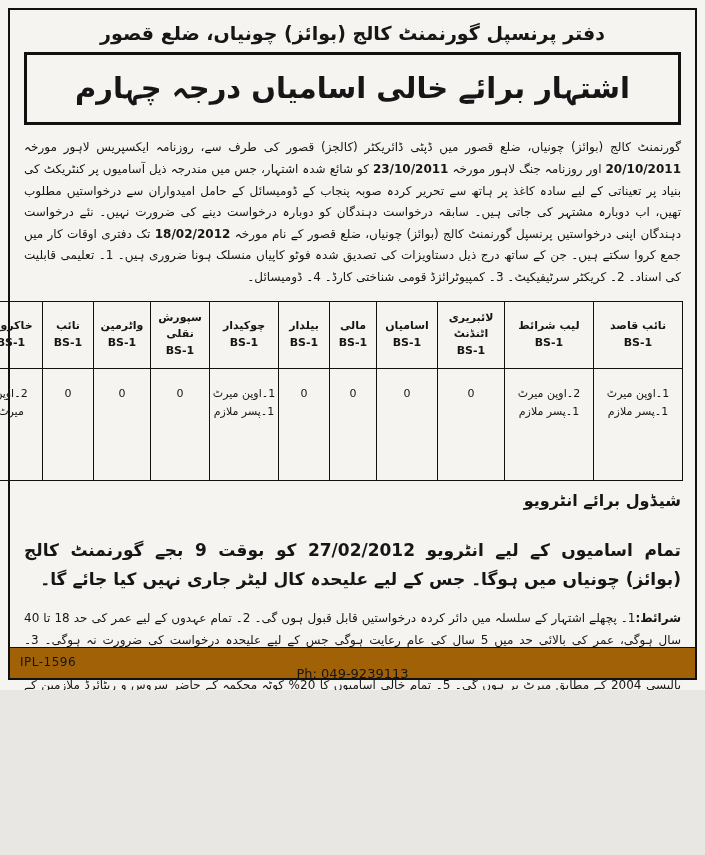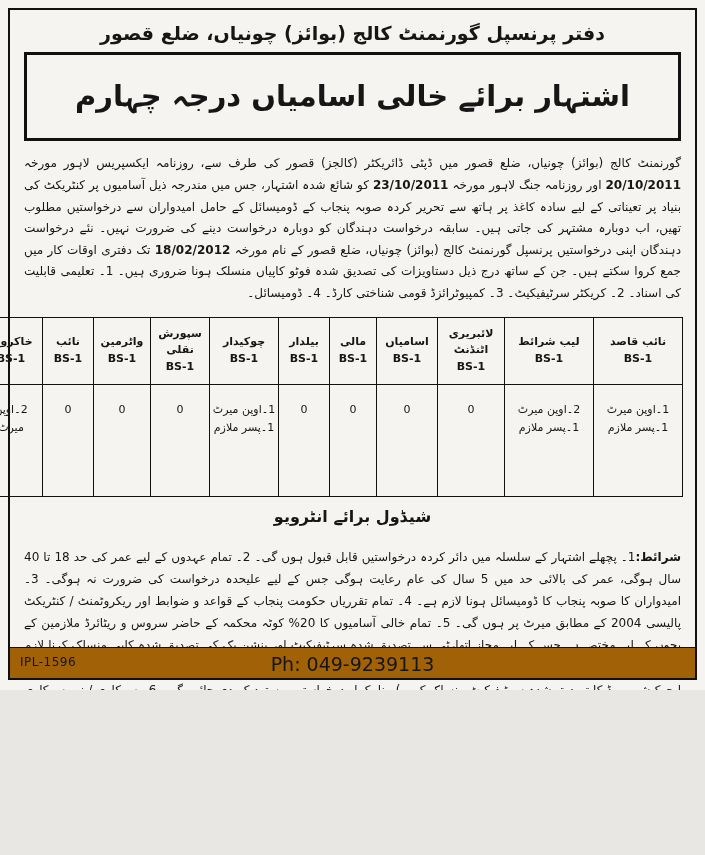--- a/index.html
+++ b/index.html
@@ -14,21 +14,21 @@
   }
   .office-line{
     text-align:center;font-size:19px;font-weight:bold;
     margin:4px 0 8px 0;letter-spacing:0;
   }
   .title-box{
     border:3px solid #111;margin:2px 2px 12px 2px;padding:9px 6px;
     text-align:center;
   }
   .title-box h1{
-    margin:16px;font-size:29px;font-weight:bold;line-height:1.15;
+    margin:8px;font-size:29px;font-weight:bold;line-height:1.15;
   }
   .intro{
     margin:4px 2px 12px 2px;font-size:12px;line-height:1.8;
     text-align:justify;text-justify:inter-word;
   }
   .intro b, .interview b{font-weight:bold;}
   table.vacancy-table{
     width:100%;border-collapse:collapse;table-layout:fixed;
     margin:6px 0 10px 0;
   }
@@ -48,41 +48,41 @@
   .vacancy-table th:nth-child(4), .vacancy-table td:nth-child(4){width:56px;}
   .vacancy-table th:nth-child(5), .vacancy-table td:nth-child(5){width:42px;}
   .vacancy-table th:nth-child(6), .vacancy-table td:nth-child(6){width:46px;}
   .vacancy-table th:nth-child(7), .vacancy-table td:nth-child(7){width:64px;}
   .vacancy-table th:nth-child(8), .vacancy-table td:nth-child(8){width:54px;}
   .vacancy-table th:nth-child(9), .vacancy-table td:nth-child(9){width:52px;}
   .vacancy-table th:nth-child(10), .vacancy-table td:nth-child(10){width:46px;}
   .vacancy-table th:nth-child(11), .vacancy-table td:nth-child(11){width:58px;}
   .vacancy-table th:nth-child(12), .vacancy-table td:nth-child(12){width:44px;}
   .schedule-heading{
-    font-size:16px;font-weight:bold;text-align:center;margin:6px 2px 20px 2px;
+    font-size:16px;font-weight:bold;text-align:right;margin:6px 2px 26px 2px;
   }
   .interview{
     font-size:17px;font-weight:bold;line-height:1.75;
     text-align:justify;margin:0 2px 12px 2px;
   }
   .conditions{
     font-size:12px;line-height:1.85;text-align:justify;
     margin:0 2px 14px 2px;
   }
   .conditions b{font-weight:bold;}
   .footer-row{
     position:absolute;left:0;right:0;bottom:0;height:30px;
     border-top:1.6px solid #111;direction:ltr;background:#a16207;
   }
   .ad-code{
     position:absolute;left:10px;top:7px;font-size:12px;letter-spacing:0.5px;
   }
   .phone{
-    position:absolute;left:50%;top:5px;transform:translateX(-50%);
-    font-size:19px;
+    position:absolute;left:50%;top:18px;transform:translateX(-50%);
+    font-size:13px;
   }
 </style>
 </head>
 <body>
 
 <div class="page">
   <div class="frame">
 
     <div class="office-line">دفتر پرنسپل گورنمنٹ کالج (بوائز) چونیاں، ضلع قصور</div>
 
@@ -178,20 +178,21 @@
             </td>
             <td>
               <div>2۔اوپن میرٹ</div>
             </td>
           </tr>
       </tbody>
     </table>
 
     <div class="schedule-heading">شیڈول برائے انٹرویو</div>
 
+    <p class="interview"><span>تمام اسامیوں کے لیے انٹرویو </span><b>27/02/2012</b><span> کو بوقت </span><b>9</b><span> بجے گورنمنٹ کالج (بوائز) چونیاں میں ہوگا۔ جس کے لیے علیحدہ کال لیٹر جاری نہیں کیا جائے گا۔</span></p>
 
     <p class="conditions"><b>شرائط:</b><span>1۔ پچھلے اشتہار کے سلسلہ میں دائر کردہ درخواستیں قابل قبول ہوں گی۔ 2۔ تمام عہدوں کے لیے عمر کی حد 18 تا 40 سال ہوگی، عمر کی بالائی حد میں 5 سال کی عام رعایت ہوگی جس کے لیے علیحدہ درخواست کی ضرورت نہ ہوگی۔ 3۔ امیدواران کا صوبہ پنجاب کا ڈومیسائل ہونا لازم ہے۔ 4۔ تمام تقرریاں حکومت پنجاب کے قواعد و ضوابط اور ریکروٹمنٹ / کنٹریکٹ پالیسی 2004 کے مطابق میرٹ پر ہوں گی۔ 5۔ تمام خالی آسامیوں کا 20% کوٹہ محکمہ کے حاضر سروس و ریٹائرڈ ملازمین کے بچوں کے لیے مختص ہے جس کے لیے مجاز اتھارٹی سے تصدیق شدہ سرٹیفیکیٹ اور پنشن بک کی تصدیق شدہ کاپی منسلک کرنا لازم ہوگا، اس کے علاوہ 5% کوٹہ خواتین کے لیے، 5% اقلیتی امیدواران اور 2% معذور افراد کے لیے مختص ہے (معذور امیدوار سپیشل ایجوکیشن بورڈ کا تصدیق شدہ سرٹیفیکیٹ منسلک کریں)۔ نامکمل درخواستیں مسترد کر دی جائیں گی۔ 6۔ سرکاری / نیم سرکاری اداروں کے ملازمین اپنی درخواستیں بذریعہ محکمہ ارسال کریں۔ 7۔ تمام تقرریاں 5 سالہ کنٹریکٹ (قابل توسیع) کی بنیاد پر ہوں گی۔ 8۔ محکمہ کو اشتہار میں شائع کردہ آسامیوں اور شرائط میں تبدیلی کا اختیار حاصل ہے جس کے لیے کوئی علیحدہ اشتہار نہیں دیا جائے گا، جھگڑے کی صورت میں قانونی چارہ جوئی پالیسی کے مطابق عدالت میں پیش کی جا سکے گی۔ 9۔ امیدوار انٹرویو کے وقت اپنی اصل دستاویزات ہمراہ لے کر آئیں گے اور انٹرویو کے لیے آنے والوں کو کوئی علیحدہ T.A/D.A نہیں دیا جائے گا۔ 10۔ مندرجہ بالا آسامیوں کے لیے پڑھے لکھے امیدواروں کو ترجیح دی جائے گی۔</span></p>
 
     <div class="footer-row">
       <span class="ad-code">IPL-1596</span>
       <span class="phone">Ph: 049-9239113</span>
     </div>
 
   </div>
 </div>

